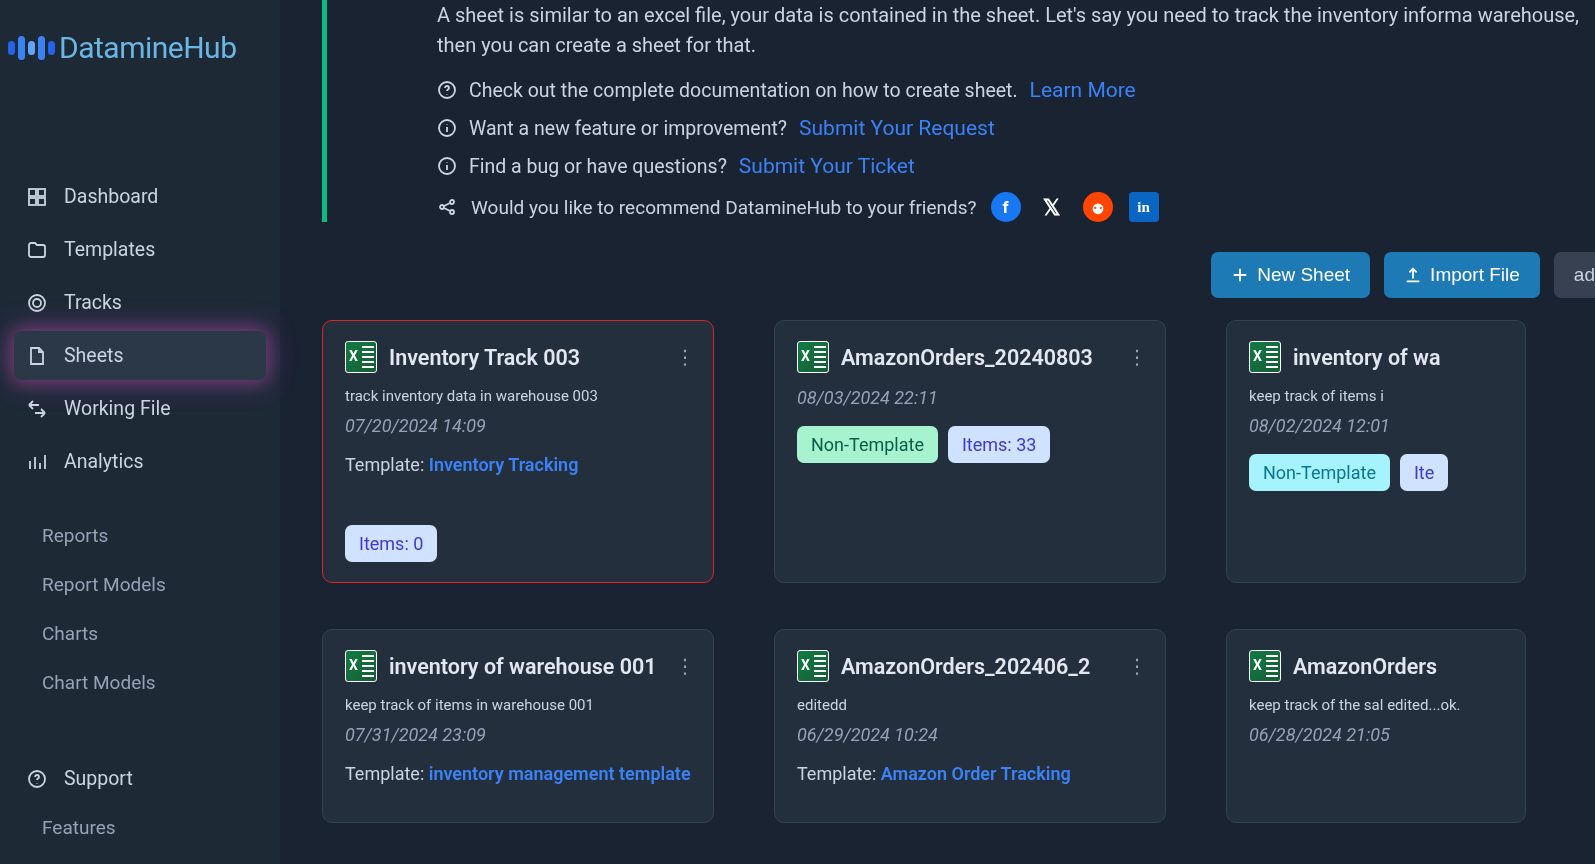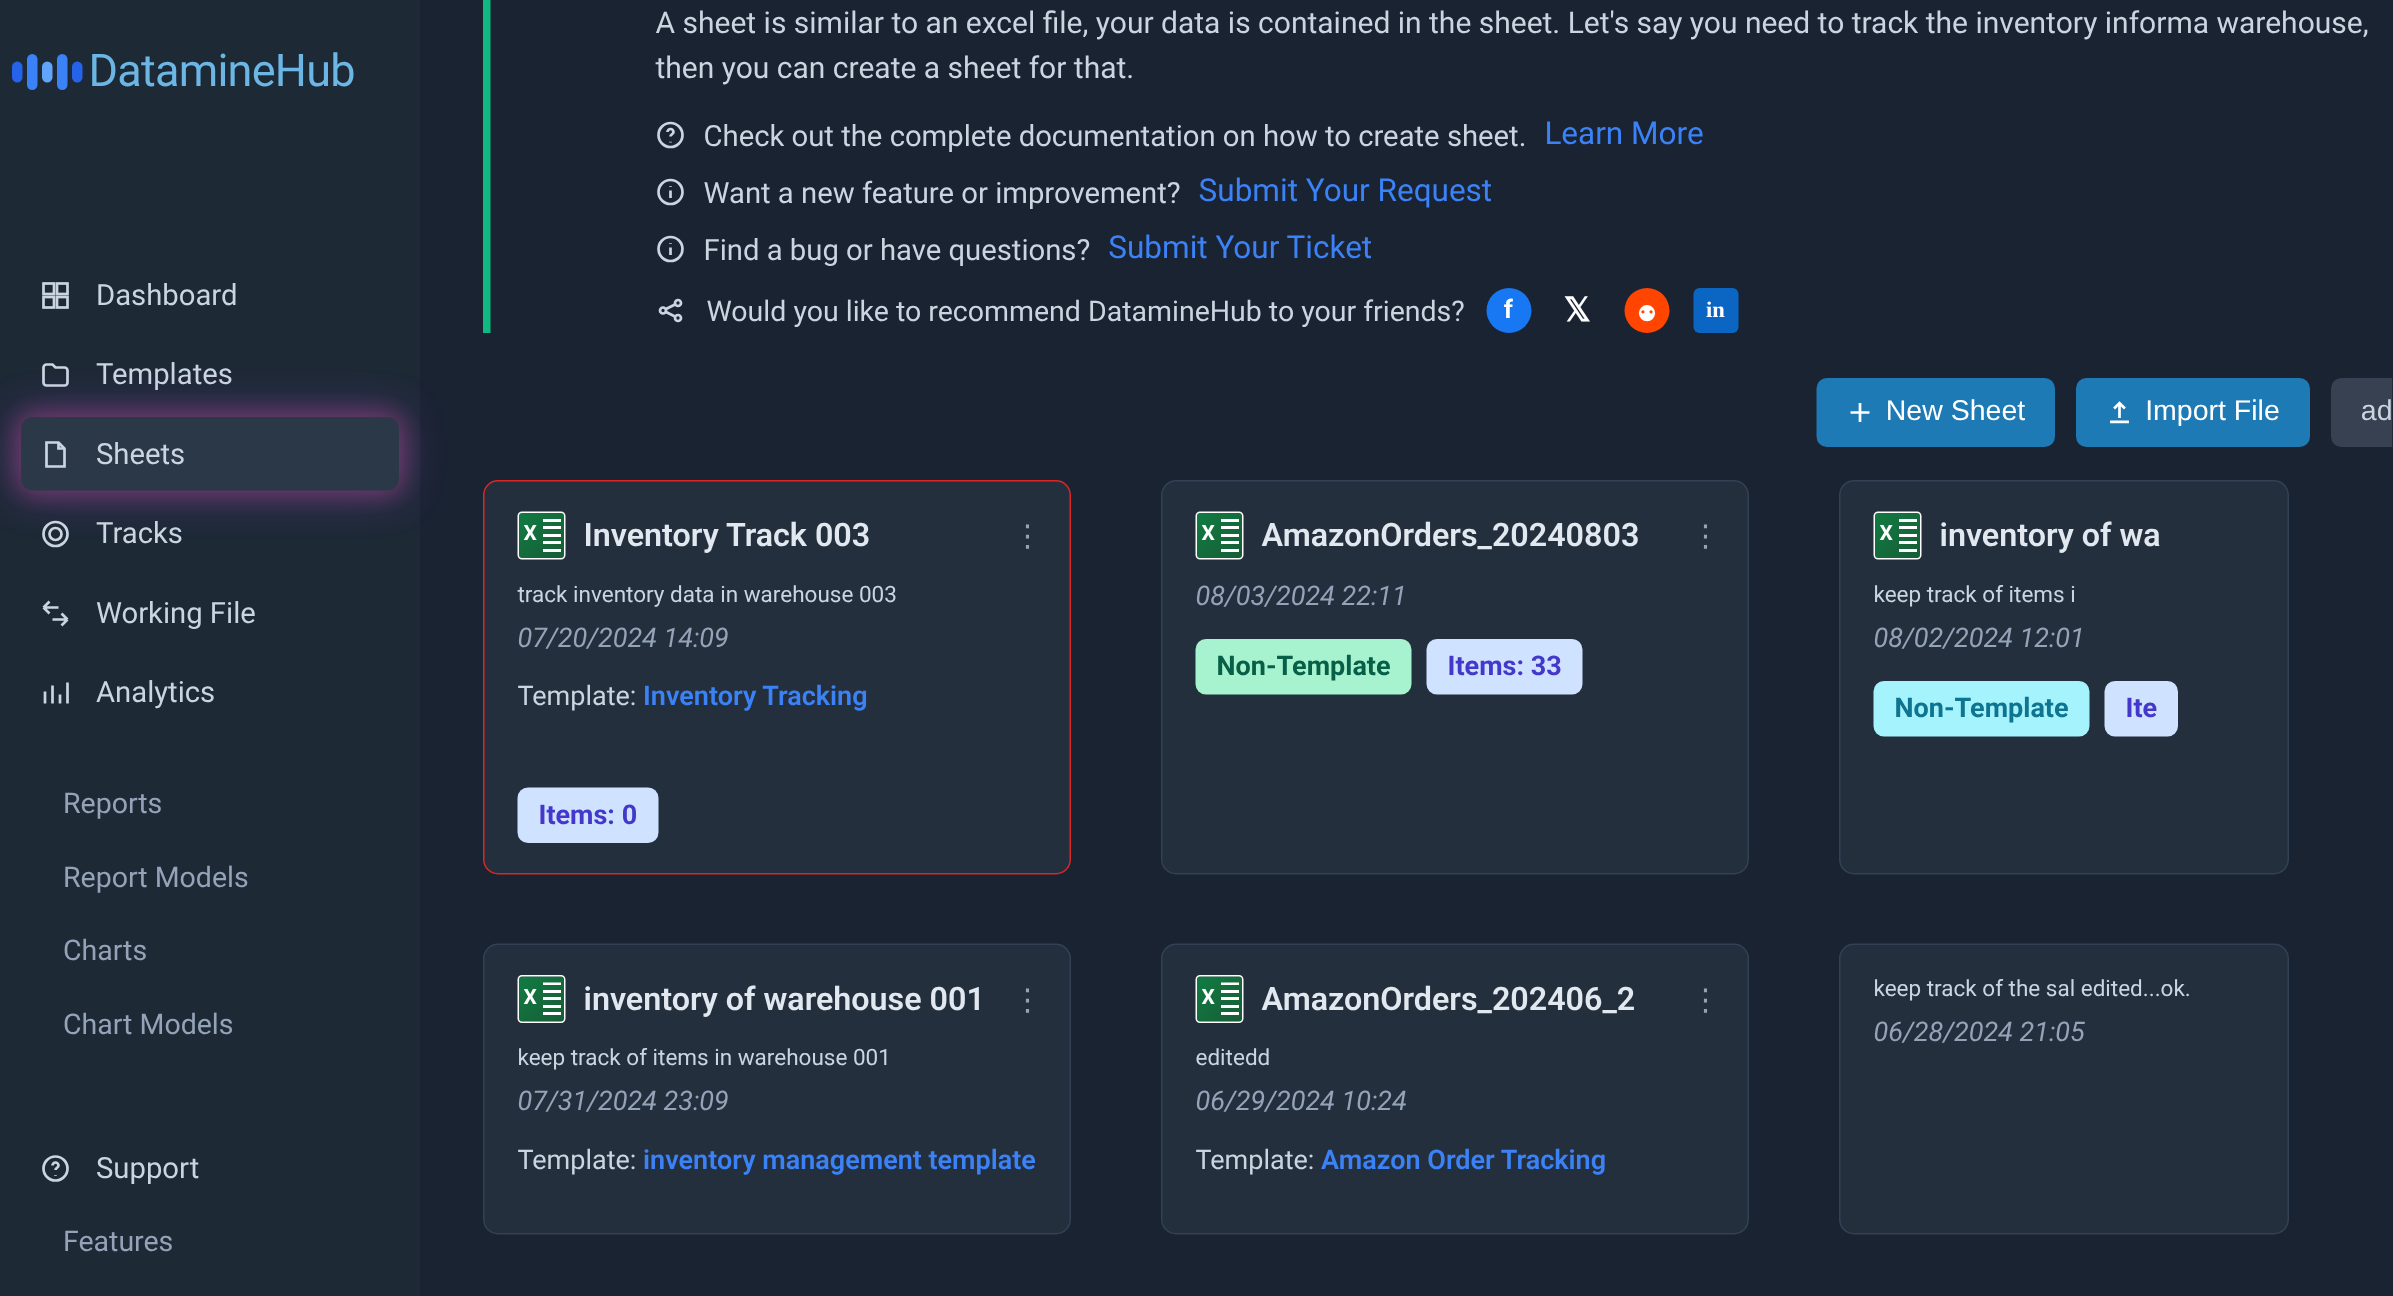--- a/index.html
+++ b/index.html
@@ -263,21 +263,21 @@
 .card-badges {
   display: flex;
   gap: 10px;
   margin-top: 50px;
 }
 .card.highlighted .card-badges { margin-top: 50px; }
 .badge {
   padding: 8px 14px;
   border-radius: 7px;
   font-size: 18px;
-  font-weight: 700;
+  font-weight: 400;
 }
 .badge-green { background: #a7f3d0; color: #065f46; }
 .badge-blue { background: #cfe2ff; color: #4338ca; }
 .badge-cyan { background: #a5f3fc; color: #0e7490; }
 svg { display: block; }
 </style>
 </head>
 <body>
 
 <div class="sidebar">
@@ -305,37 +305,37 @@
       <span>Dashboard</span>
     </div>
     <div class="nav-item">
       <span class="nav-icon">
         <svg width="20" height="20" viewBox="0 0 20 20" fill="none" stroke="#cbd5e1" stroke-width="1.8">
             <path d="M2 5a2 2 0 012-2h4l2 2h6a2 2 0 012 2v8a2 2 0 01-2 2H4a2 2 0 01-2-2V5z"></path>
           </svg>
       </span>
       <span>Templates</span>
     </div>
+    <div class="nav-item">
+      <span class="nav-icon">
+        <svg width="20" height="20" viewBox="0 0 20 20" fill="none" stroke="#cbd5e1" stroke-width="1.8">
+            <circle cx="10" cy="10" r="8"></circle>
+            <circle cx="10" cy="10" r="4"></circle>
+          </svg>
+      </span>
+      <span>Tracks</span>
+    </div>
     <div class="nav-item active">
       <span class="nav-icon">
         <svg width="20" height="20" viewBox="0 0 20 20" fill="none" stroke="#cbd5e1" stroke-width="1.8">
             <path d="M4 2h8l4 4v12H4V2z"></path>
             <path d="M12 2v4h4"></path>
           </svg>
       </span>
       <span>Sheets</span>
-    </div>
-    <div class="nav-item">
-      <span class="nav-icon">
-        <svg width="20" height="20" viewBox="0 0 20 20" fill="none" stroke="#cbd5e1" stroke-width="1.8">
-            <circle cx="10" cy="10" r="8"></circle>
-            <circle cx="10" cy="10" r="4"></circle>
-          </svg>
-      </span>
-      <span>Tracks</span>
     </div>
     <div class="nav-item">
       <span class="nav-icon">
         <svg width="20" height="20" viewBox="0 0 20 20" fill="none" stroke="#cbd5e1" stroke-width="1.8">
             <path d="M2 6h10M8 14h10M2 6l4-4M2 6l4 4M18 14l-4-4M18 14l-4 4"></path>
           </svg>
       </span>
       <span>Working File</span>
     </div>
     <div class="nav-item">
@@ -515,18 +515,22 @@
         </div>
         <div class="card-menu">⋮</div>
         <div class="card-desc">editedd</div>
         <div class="card-date">06/29/2024 10:24</div>
         <div class="card-template">
           <span>Template: </span><span class="card-template-link">Amazon Order Tracking</span>
         </div>
       </div>
 
       <div class="card" style="width:300px">
+        <div class="card-header">
+          <div class="excel-icon"></div>
+          <div class="card-title">AmazonOrders</div>
+        </div>
         <div class="card-desc">keep track of the sal edited...ok.</div>
         <div class="card-date">06/28/2024 21:05</div>
       </div>
     </div>
   </div>
 </div>
 
 </body></html>

